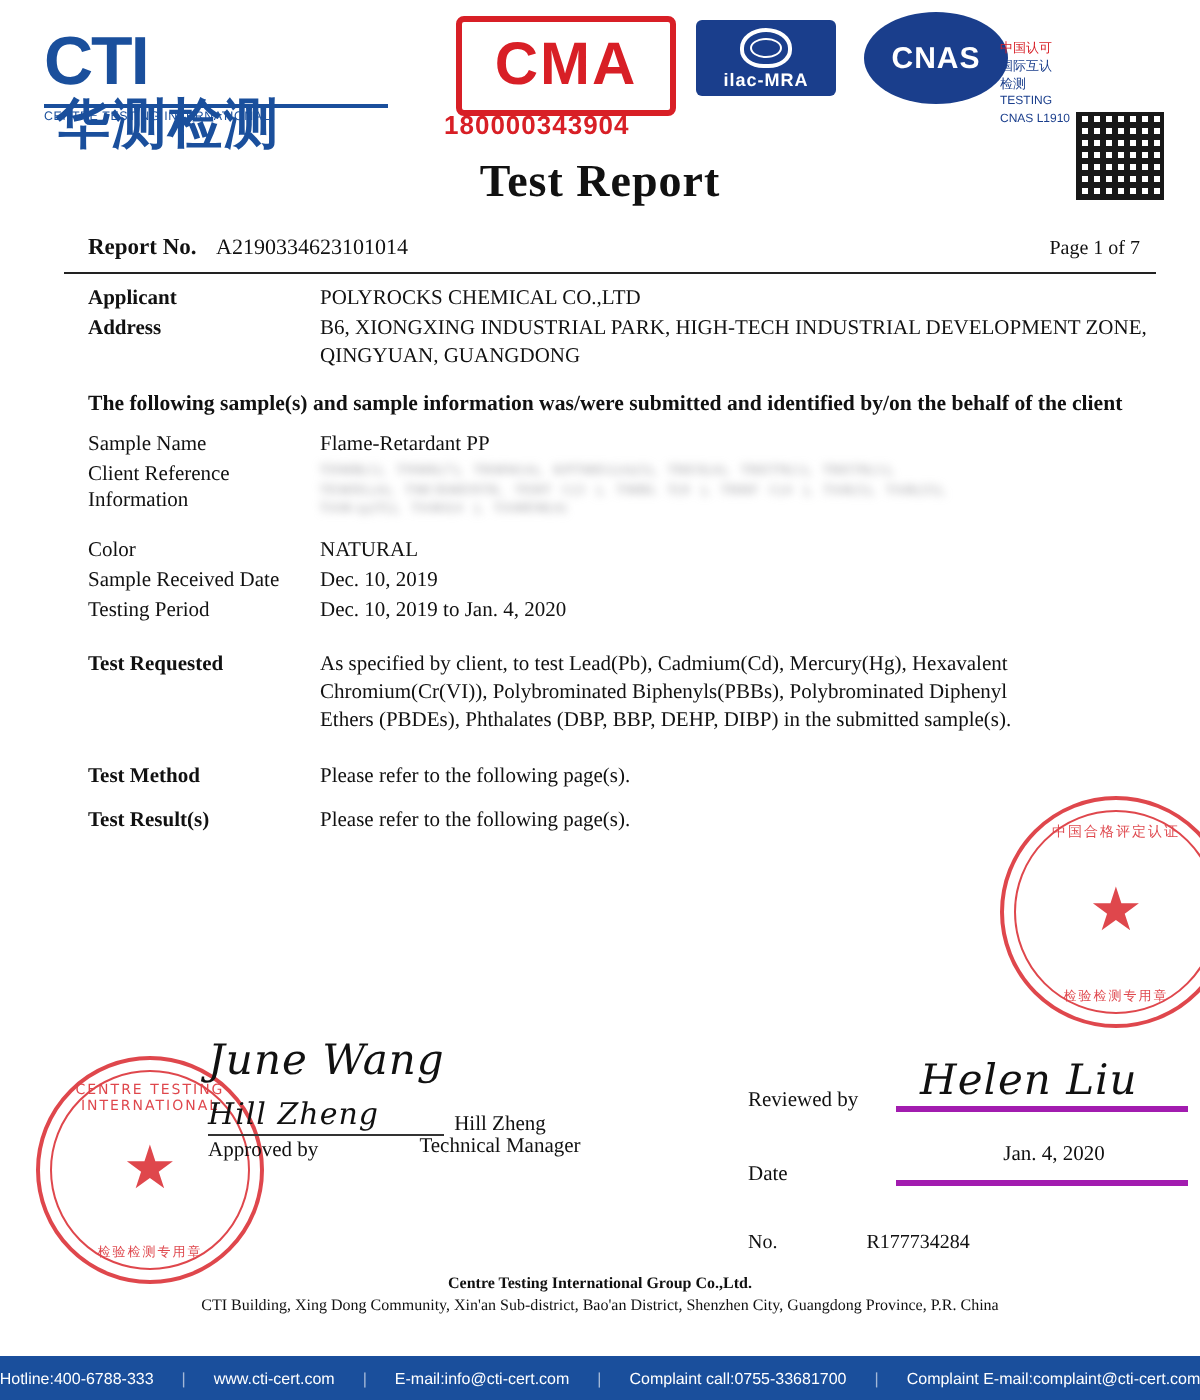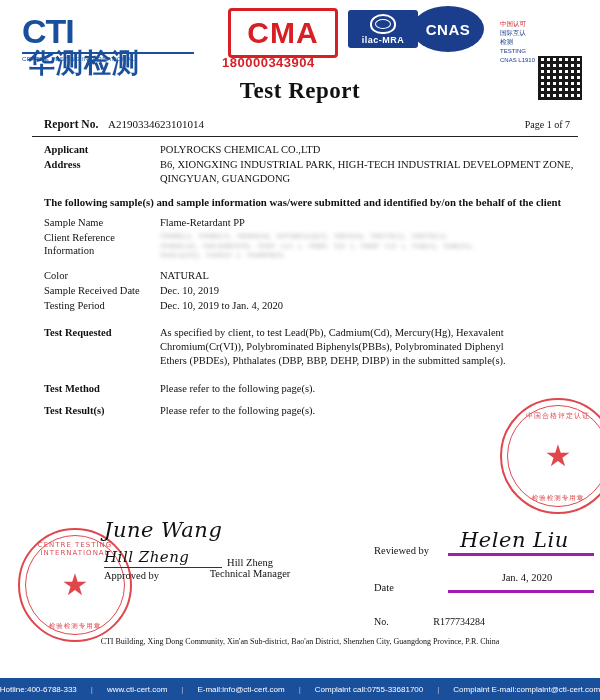--- a/index.html
+++ b/index.html
@@ -129,21 +129,21 @@
   .ilac-text {
     color: #fff;
     font-family: "Liberation Sans", sans-serif;
     font-size: 9px;
     font-weight: bold;
     letter-spacing: 0.5px;
   }
 
   .cnas {
     position: absolute;
-    left: 412px;
+    left: 432px;
     top: 6px;
     width: 72px;
     height: 46px;
   }
   .cnas-oval {
     width: 72px;
     height: 46px;
     border-radius: 50%;
     background: #1a3e8c;
     display: flex;
@@ -604,20 +604,21 @@
       </div>
     </div>
 
     <div class="nocode">
       <span class="n">No.</span>
       <span>R177734284</span>
     </div>
   </div>
 
   <div class="footer-addr">
+    <div class="b">Centre Testing International Group Co.,Ltd.</div>
     <div>CTI Building, Xing Dong Community, Xin'an Sub-district, Bao'an District, Shenzhen City, Guangdong Province, P.R. China</div>
   </div>
 
   <div class="footer-bar">
     <span>Hotline:400-6788-333</span>
     <span class="sep">|</span>
     <span>www.cti-cert.com</span>
     <span class="sep">|</span>
     <span>E-mail:info@cti-cert.com</span>
     <span class="sep">|</span>

